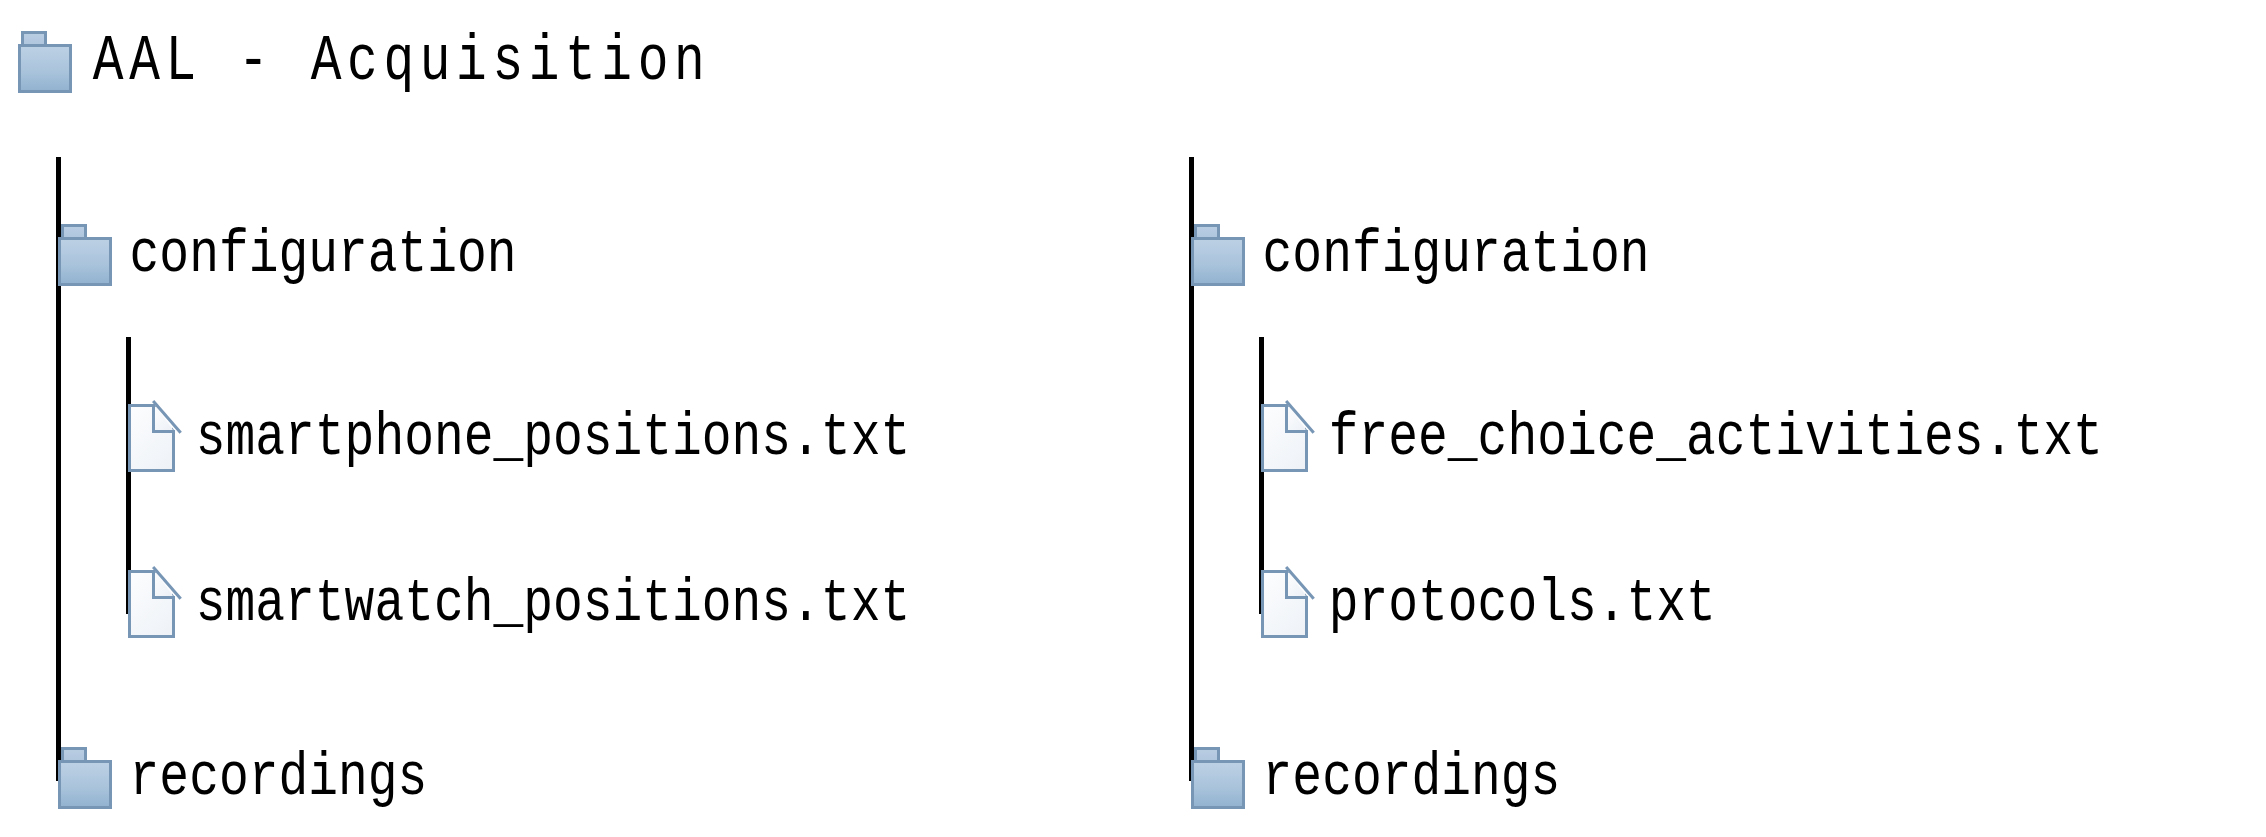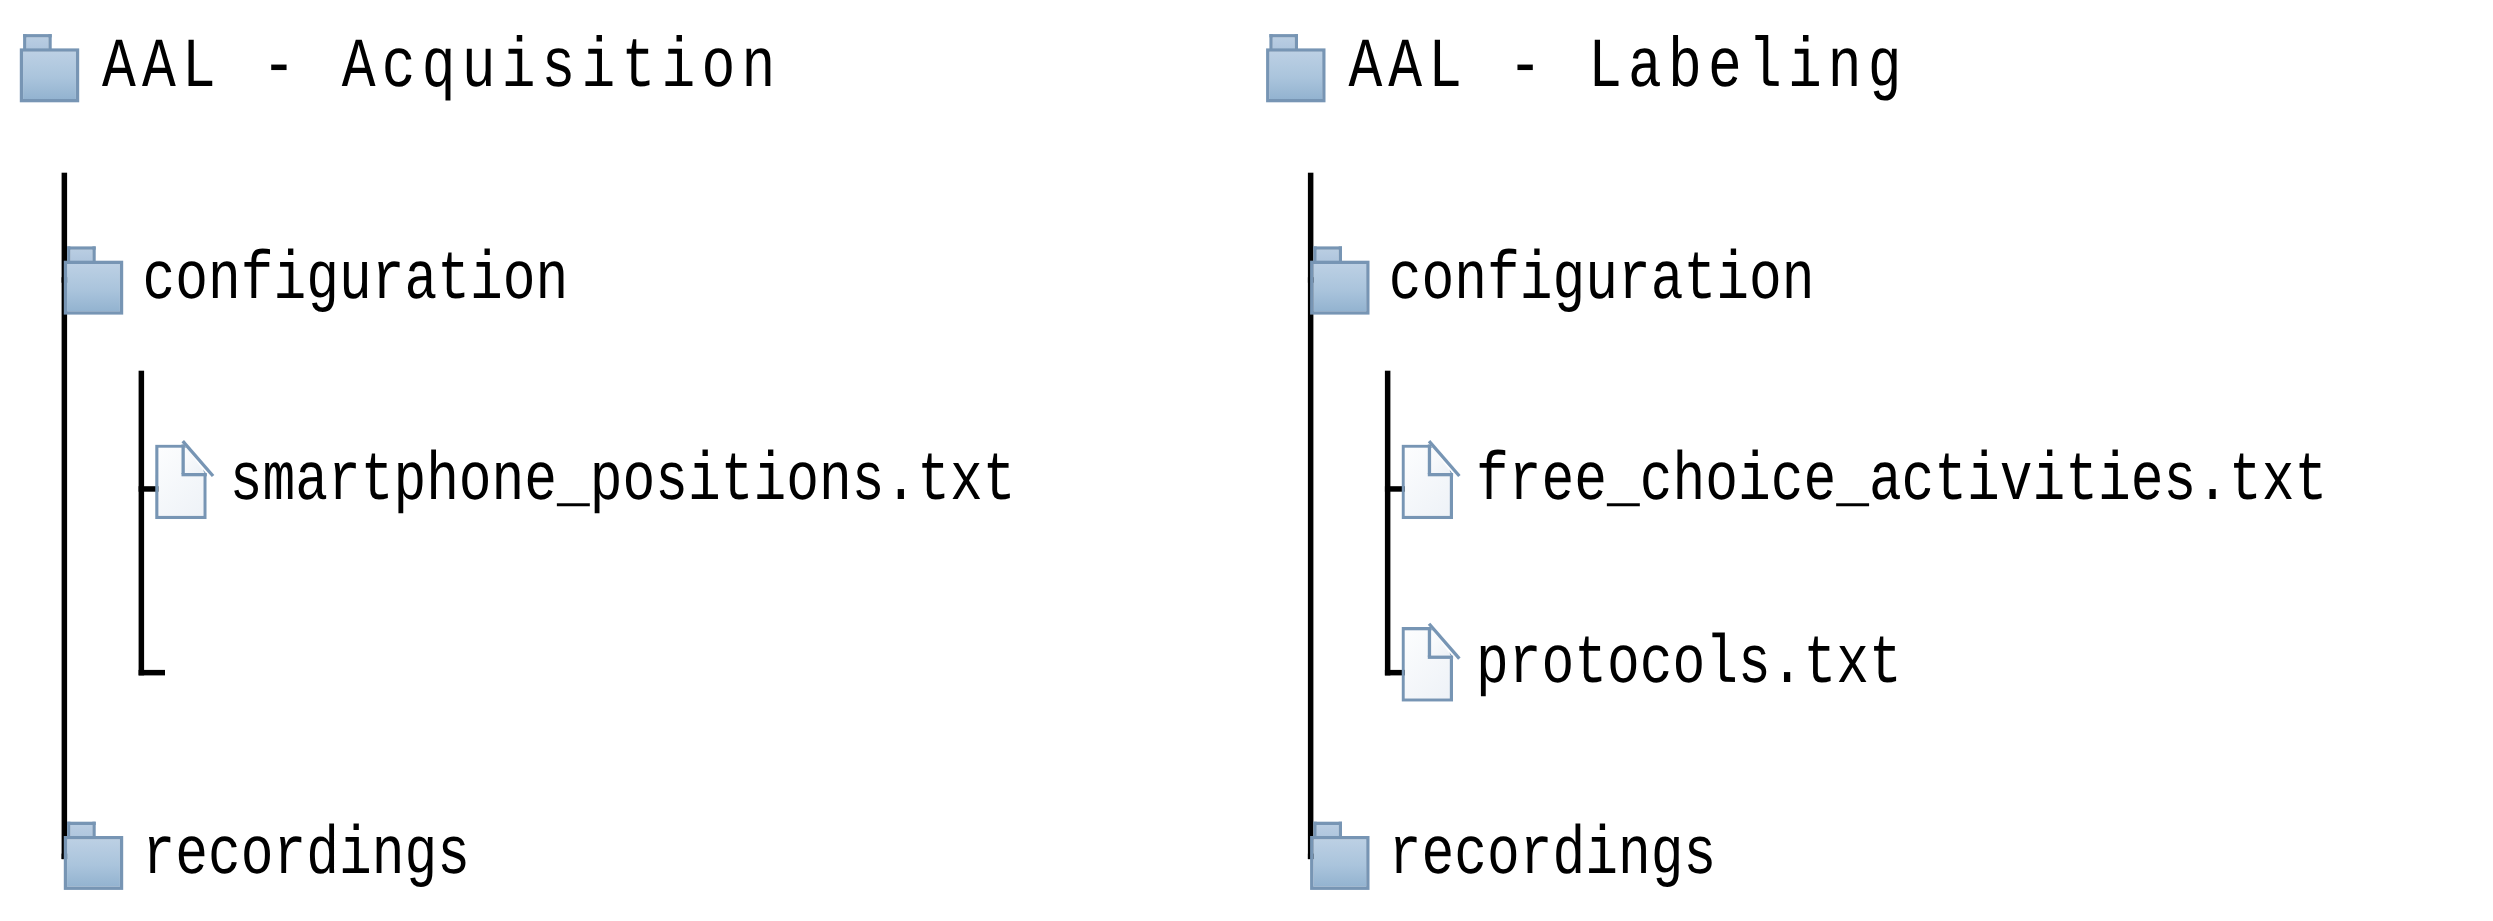--- a/index.html
+++ b/index.html
@@ -29,21 +29,21 @@
   
   .row {
     position: absolute;
     display: flex;
     align-items: center;
     white-space: nowrap;
   }
 
   .row-root   { left: 18px;  top: 18px;  }
   .row-lvl1   { left: 58px;  }
-  .row-lvl2   { left: 128px; margin-left: 13px; }
+  .row-lvl2   { left: 128px; }
 
   .row-config     { top: 212px; }
   .row-recordings { top: 735px; align-items: center; }
   .row-file-a     { top: 392px; }
   .row-file-b     { top: 558px; }
 
   
   .label {
     color: #000000;
     font-size: 62px;
@@ -189,46 +189,49 @@
     <span class="file-icon">
       <span class="sheet"></span>
         <span class="fold"></span>
       <span class="fold-vert"></span>
         <span class="fold-base"></span>
         <span class="fold-line"></span>
     </span>
     <span class="label label-file">smartphone_positions.txt</span>
   </div>
 
+  <div class="row row-lvl2 row-file-b">
+    <span class="file-icon">
+      <span class="sheet"></span>
+        <span class="fold"></span>
+      <span class="fold-vert"></span>
+        <span class="fold-base"></span>
+        <span class="fold-line"></span>
+    </span>
+    <span class="label label-file">smartwatch_positions.txt</span>
+  </div>
 
   <div class="row row-lvl1 row-recordings">
     <span class="folder-icon">
       <span class="tab"></span>
         <span class="body"></span>
     </span>
     <span class="label">recordings</span>
   </div>
 </div>
 
 <div class="tree tree-right">
 
   <div class="vline vline-main"></div>
   <div class="hline hline-cfg"></div>
   <div class="hline hline-rec"></div>
   <div class="vline vline-sub"></div>
   <div class="hline hline-f1"></div>
   <div class="hline hline-f2"></div>
 
-  <div class="row row-root">
-    <span class="folder-icon">
-      <span class="tab"></span>
-        <span class="body"></span>
-    </span>
-    <span class="label label-root">AAL - Labeling</span>
-  </div>
 
   <div class="row row-lvl1 row-config">
     <span class="folder-icon">
       <span class="tab"></span>
         <span class="body"></span>
     </span>
     <span class="label">configuration</span>
   </div>
 
   <div class="row row-lvl2 row-file-b">

